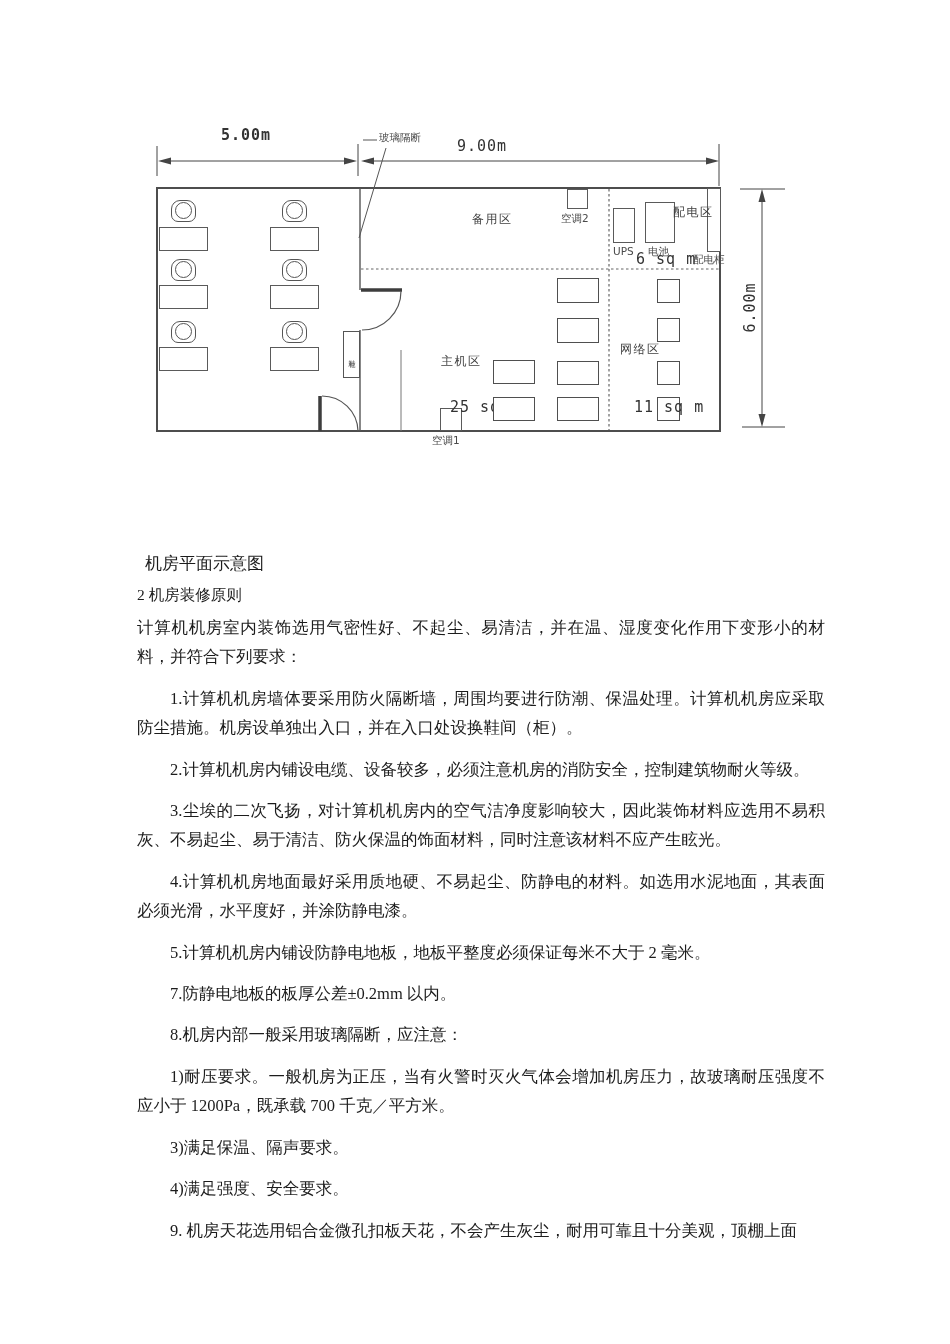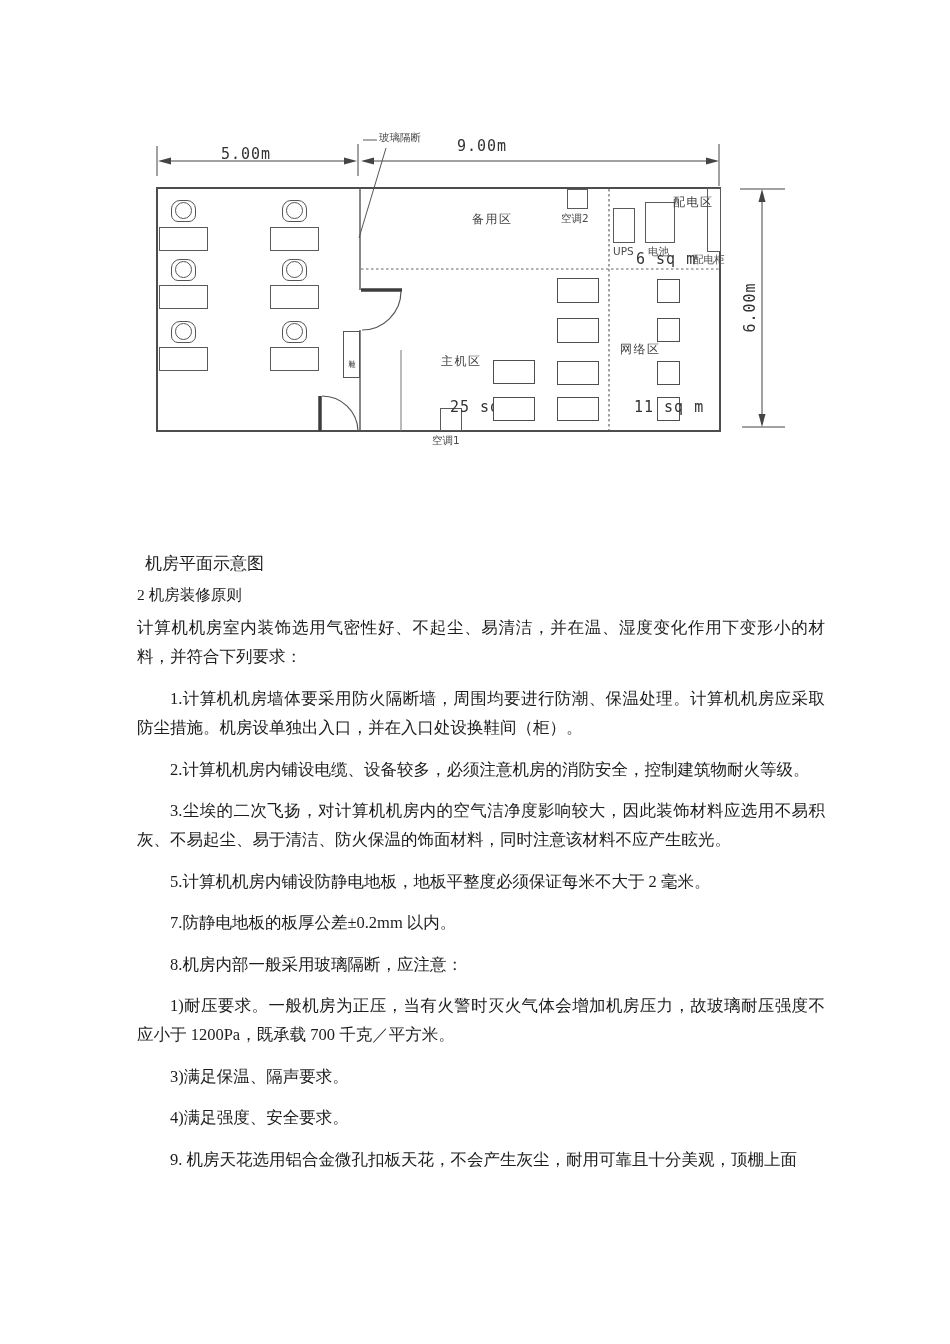--- a/index.html
+++ b/index.html
@@ -121,26 +121,26 @@
     <div class="rack" style="left:657px;top:361px;width:23px;height:24px;"></div>
     <div class="rack" style="left:657px;top:397px;width:23px;height:24px;"></div>
 
     <div class="box" style="left:613px;top:208px;width:22px;height:35px;"></div>
     <div class="box" style="left:645px;top:202px;width:30px;height:41px;"></div>
     <div class="box" style="left:707px;top:188px;width:14px;height:64px;"></div>
 
     <div class="box" style="left:567px;top:189px;width:21px;height:20px;"></div>
     <div class="box" style="left:440px;top:408px;width:22px;height:23px;"></div>
 
-    <div class="lab cad" style="left:221px;top:147px;">5.00m</div>
+    <div class="lab cad" style="left:221px;top:128px;font-weight:bold;">5.00m</div>
     <div class="lab cad" style="left:457px;top:131px;margin-top:8px;">9.00m</div>
     <div class="lab cad vtext" style="left:724px;top:300px;width:52px;text-align:center;">6.00m</div>
 
     <div class="lab zone" style="left:472px;top:213px;">备用区</div>
-    <div class="lab zone" style="left:673px;top:196px;">配电区</div>
+    <div class="lab zone" style="left:673px;top:206px;">配电区</div>
     <div class="lab zone" style="left:441px;top:355px;">主机区</div>
     <div class="lab zone" style="left:620px;top:343px;">网络区</div>
 
     <div class="lab equip" style="left:379px;top:132px;">玻璃隔断</div>
     <div class="lab equip" style="left:561px;top:213px;">空调2</div>
     <div class="lab equip" style="left:613px;top:246px;">UPS</div>
     <div class="lab equip" style="left:648px;top:246px;">电池</div>
     <div class="lab equip" style="left:693px;top:254px;">配电柜</div>
     <div class="lab equip" style="left:432px;top:435px;">空调1</div>
 
@@ -149,20 +149,21 @@
 
   </div>
 
   <div class="textblock">
     <p class="caption">机房平面示意图</p>
     <p class="heading">2 机房装修原则</p>
     <p class="body">计算机机房室内装饰选用气密性好、不起尘、易清洁，并在温、湿度变化作用下变形小的材料，并符合下列要求：</p>
     <p class="body indent">1.计算机机房墙体要采用防火隔断墙，周围均要进行防潮、保温处理。计算机机房应采取防尘措施。机房设单独出入口，并在入口处设换鞋间（柜）。</p>
     <p class="body indent">2.计算机机房内铺设电缆、设备较多，必须注意机房的消防安全，控制建筑物耐火等级。</p>
     <p class="body indent">3.尘埃的二次飞扬，对计算机机房内的空气洁净度影响较大，因此装饰材料应选用不易积灰、不易起尘、易于清洁、防火保温的饰面材料，同时注意该材料不应产生眩光。</p>
+    <p class="body indent">4.计算机机房地面最好采用质地硬、不易起尘、防静电的材料。如选用水泥地面，其表面必须光滑，水平度好，并涂防静电漆。</p>
     <p class="body indent">5.计算机机房内铺设防静电地板，地板平整度必须保证每米不大于 2 毫米。</p>
     <p class="body indent">7.防静电地板的板厚公差±0.2mm 以内。</p>
     <p class="body indent">8.机房内部一般采用玻璃隔断，应注意：</p>
     <p class="body indent">1)耐压要求。一般机房为正压，当有火警时灭火气体会增加机房压力，故玻璃耐压强度不应小于 1200Pa，既承载 700 千克／平方米。</p>
     <p class="body indent">3)满足保温、隔声要求。</p>
     <p class="body indent">4)满足强度、安全要求。</p>
     <p class="body indent">9. 机房天花选用铝合金微孔扣板天花，不会产生灰尘，耐用可靠且十分美观，顶棚上面</p>
   </div>
 
 </div>

